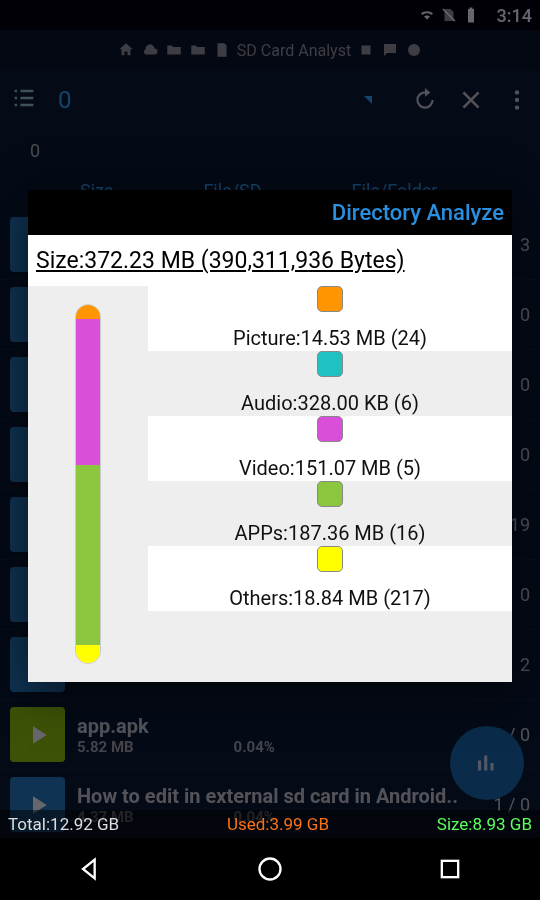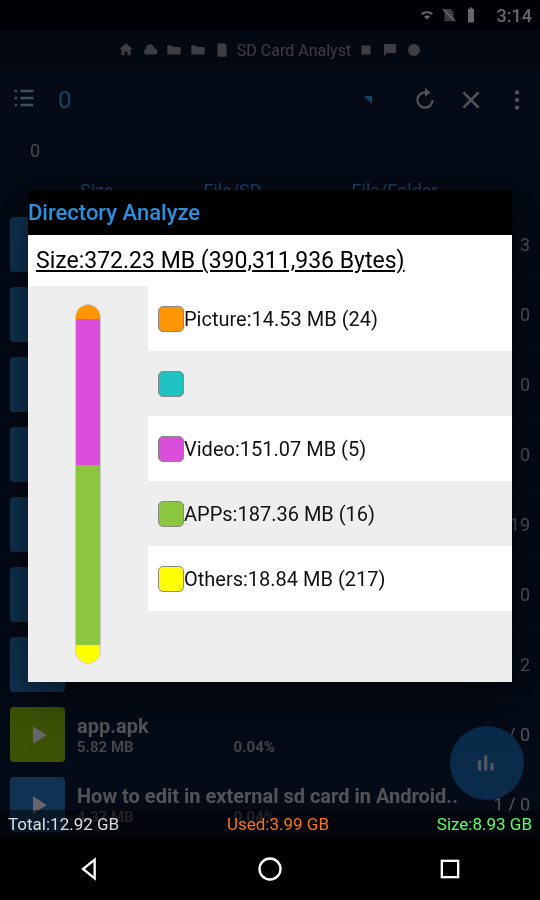--- a/index.html
+++ b/index.html
@@ -35,28 +35,28 @@
   .file-info { flex: 1; font-weight: bold; }
   .file-name { font-size: 20px; color: #ccc; white-space: nowrap; overflow: hidden; text-overflow: ellipsis; }
   .file-meta { font-size: 15px; color: #aaa; display: flex; gap: 100px; }
   .file-count { font-size: 18px; color: #ccc; min-width: 40px; text-align: right; }
 
   
   .dim { position: absolute; inset: 0; background: rgba(0,0,10,0.6); pointer-events: none; }
 
   
   .dialog { position: absolute; top: 190px; left: 28px; width: 484px; background: #fff; z-index: 10; box-shadow: 0 10px 40px rgba(0,0,0,0.6); }
-  .dialog-title { background: #000; color: #2a8fdf; font-size: 22px; font-weight: 500; text-align: left; padding: 10px 0; }
+  .dialog-title { background: #000; color: #2a8fdf; font-size: 22px; font-weight: 500; text-align: right; padding: 10px 8px; }
   .dialog-size { background: #fff; color: #000; font-size: 23px; padding: 12px 8px; text-decoration: underline; }
   .dialog-body { display: flex; background: #eee; }
   .bar-col { width: 120px; display: flex; align-items: center; justify-content: center; padding: 18px 0; }
   .bar-vert { width: 26px; height: 360px; border-radius: 13px; overflow: hidden; border: 1px solid rgba(0,0,0,0.15); position: relative; }
   .bar-seg { width: 100%; }
   .cat-list { flex: 1; }
-  .cat-row { display: flex; align-items: center; height: 65px; padding: 0 10px; }
+  .cat-row { display: flex; align-items: center; gap: 14px; height: 65px; padding: 0 10px; flex-direction: column; }
   .cat-row:nth-child(odd) { background: #fff; }
   .cat-row:nth-child(even) { background: #eee; }
   .swatch { width: 26px; height: 26px; border-radius: 5px; border: 1px solid #888; }
   .cat-label { font-size: 20px; color: #111; }
 
   
   .storage-bar { position: absolute; bottom: 62px; left: 0; right: 0; height: 28px; background: rgba(0,0,0,0.5); display: flex; align-items: center; padding: 0 8px; font-size: 17px; gap: 40px; justify-content: space-between; }
   .storage-total { color: #ddd; }
   .storage-used { color: #f97316; text-align: right; }
   .storage-avail { color: #5cff5c; }
@@ -322,20 +322,21 @@
           <div class="bar-seg" style="height: 5%; background: rgb(255, 255, 0);"></div>
         </div>
     </div>
     <div class="cat-list" id="cat-list">
         <div class="cat-row">
           <div class="swatch" style="background: rgb(255, 149, 0);"></div>
           <div class="cat-label">Picture:14.53 MB (24)</div>
         </div>
         <div class="cat-row">
           <div class="swatch" style="background: rgb(31, 193, 193);"></div>
+          <div class="cat-label">Audio:328.00 KB (6)</div>
         </div>
         <div class="cat-row">
           <div class="swatch" style="background: rgb(217, 79, 217);"></div>
           <div class="cat-label">Video:151.07 MB (5)</div>
         </div>
         <div class="cat-row">
           <div class="swatch" style="background: rgb(140, 198, 63);"></div>
           <div class="cat-label">APPs:187.36 MB (16)</div>
         </div>
         <div class="cat-row">

